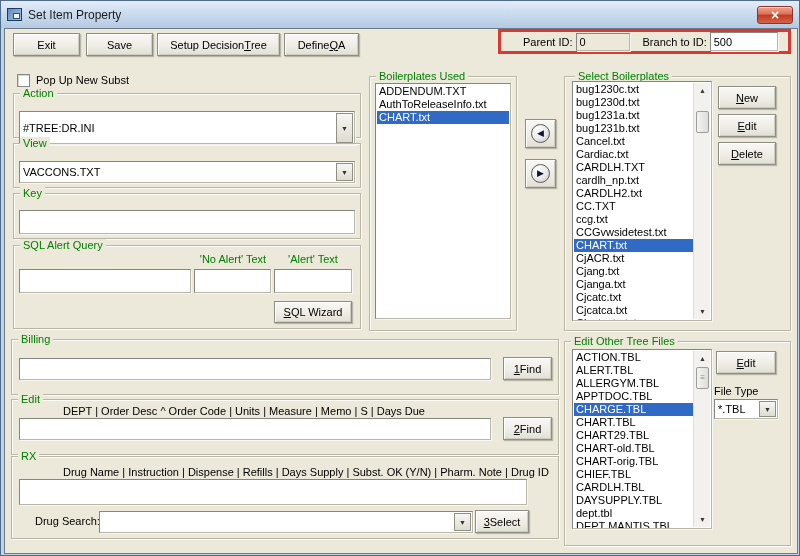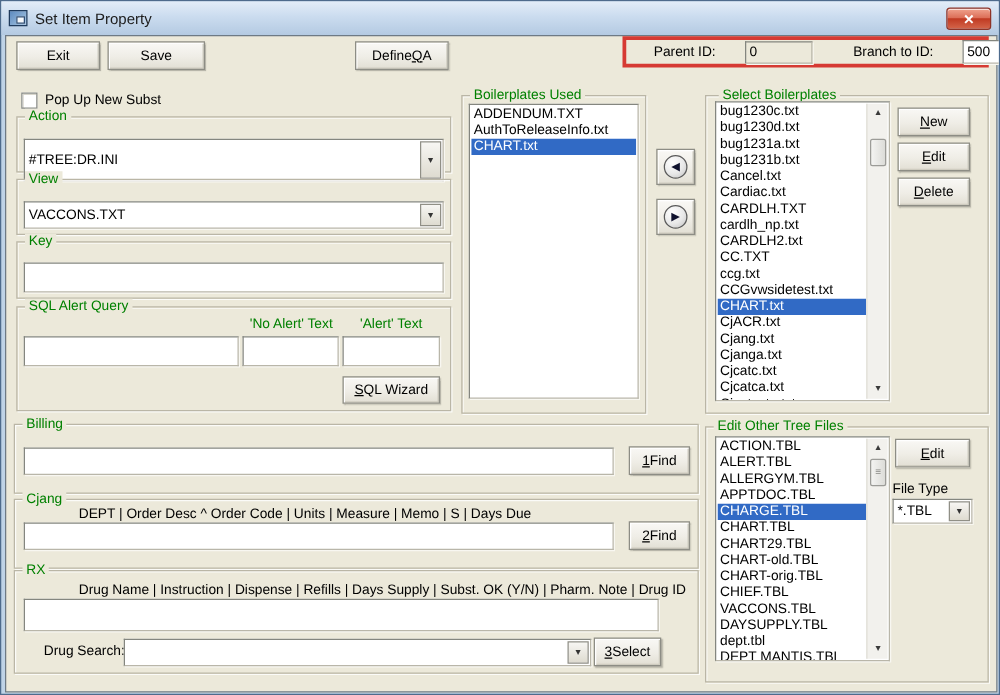--- a/index.html
+++ b/index.html
@@ -38,39 +38,40 @@
   .vscroll{position:absolute;top:1px;bottom:1px;right:1px;width:17px;background:#F2F1ED;border-left:1px solid #E0DED6;}
   .sarrow{position:absolute;left:0;width:17px;height:15px;display:flex;align-items:center;justify-content:center;font-size:7px;color:#3A3A3A;}
   .sthumb{position:absolute;left:2px;width:13px;border:1px solid #9C9C98;border-radius:2px;
     background:linear-gradient(90deg,#F4F4F2,#DCDCD8);display:flex;align-items:center;justify-content:center;
     font-size:8px;color:#8A8A86;line-height:1;}
   .circbtn{display:flex;align-items:center;justify-content:center;}
   .circ{width:19px;height:19px;border-radius:50%;border:1px solid #5A5A5A;
     background:radial-gradient(circle at 35% 30%,#FFFFFF 0%,#E8E8E8 55%,#C2C2C2 100%);
     display:flex;align-items:center;justify-content:center;font-size:9px;color:#10122E;line-height:1;}
   .checkbox{width:13px;height:13px;background:#fff;border:1px solid #878983;box-shadow:inset 1px 1px 0 #D8D6CC;}
-  .redbox{border:3px solid var(--annotation-red,#D63A33);display:flex;align-items:center;gap:20px;}
+  .redbox{border:3px solid var(--annotation-red,#D63A33);display:flex;align-items:center;}
   u{text-decoration:underline;}
 </style>
 </head>
 <body>
 
 <div class="window">
   <div class="titlebar">
     <div class="wicon"></div>
     <span class="title">Set Item Property</span>
     <div class="closebtn">
       <span>×</span>
     </div>
   </div>
 
   <div class="client">
 
     <button class="btn abs" style="left:8px;top:4px;width:67px;height:23px;">Exit</button>
-    <button class="btn abs" style="left:81px;top:4px;width:78px;height:23px;">Save</button>
+    <button class="btn abs" style="left:81px;top:4px;width:67px;height:23px;">Save</button>
+    <button class="btn abs" style="left:152px;top:4px;width:123px;height:23px;">Setup Decision <u>T</u>ree</button>
     <button class="btn abs" style="left:279px;top:4px;width:75px;height:23px;">Define <u>Q</u>A</button>
 
     <div class="redbox abs" style="left:493px;top:0;width:293px;height:25px;">
       <span class="lab" style="margin-left:22px;">Parent ID:</span>
       <input class="tbox gray" style="margin-left: 3px; width: 54px; height: 18px;" value="0">
       <span class="lab" style="margin-left:13px;">Branch to ID:</span>
       <input class="tbox" style="margin-left: 3px; width: 68px; height: 19px;" value="500">
     </div>
 
     <div class="checkbox abs" style="left:12px;top:45px;"></div>
@@ -107,21 +108,21 @@
     <input class="tbox abs" style="left: 269px; top: 240px; width: 78px; height: 24px;" value="">
     <button class="btn abs" style="left:269px;top:272px;width:78px;height:22px;"><u>S</u>QL Wizard</button>
 
     <div class="group abs" style="left:6px;top:310px;width:548px;height:56px;">
       <span class="glabel">Billing</span>
     </div>
     <input class="tbox abs" style="left: 14px; top: 329px; width: 472px; height: 22px;" value="">
     <button class="btn abs" style="left:498px;top:328px;width:49px;height:23px;"><u>1</u> Find</button>
 
     <div class="group abs" style="left:6px;top:370px;width:548px;height:56px;">
-      <span class="glabel">Cjang</span>
+      <span class="glabel">Edit</span>
     </div>
     <span class="lab abs" style="left:58px;top:376px;">DEPT | Order Desc ^ Order Code | Units | Measure | Memo | S | Days Due</span>
     <input class="tbox abs" style="left: 14px; top: 389px; width: 472px; height: 22px;" value="">
     <button class="btn abs" style="left:498px;top:388px;width:49px;height:23px;"><u>2</u> Find</button>
 
     <div class="group abs" style="left:6px;top:427px;width:548px;height:83px;">
       <span class="glabel">RX</span>
     </div>
     <span class="lab abs" style="left:58px;top:437px;">Drug Name | Instruction | Dispense | Refills | Days Supply | Subst. OK (Y/N) | Pharm. Note | Drug ID</span>
     <input class="tbox abs" style="left: 14px; top: 450px; width: 508px; height: 26px;" value="">
@@ -196,21 +197,21 @@
       <div class="row">ACTION.TBL</div>
           <div class="row">ALERT.TBL</div>
           <div class="row">ALLERGYM.TBL</div>
           <div class="row">APPTDOC.TBL</div>
           <div class="row sel">CHARGE.TBL</div>
           <div class="row">CHART.TBL</div>
           <div class="row">CHART29.TBL</div>
           <div class="row">CHART-old.TBL</div>
           <div class="row">CHART-orig.TBL</div>
           <div class="row">CHIEF.TBL</div>
-          <div class="row">VACCONS.TBL</div>
+          <div class="row">CARDLH.TBL</div>
           <div class="row">DAYSUPPLY.TBL</div>
           <div class="row">dept.tbl</div>
           <div class="row">DEPT MANTIS.TBL</div>
         </div>
       <div class="vscroll">
         <span class="sarrow" style="top:0;">▲</span>
         <span class="sthumb" style="top:16px;height:22px;">≡</span>
         <span class="sarrow" style="bottom:0;">▼</span>
       </div>
     </div>

